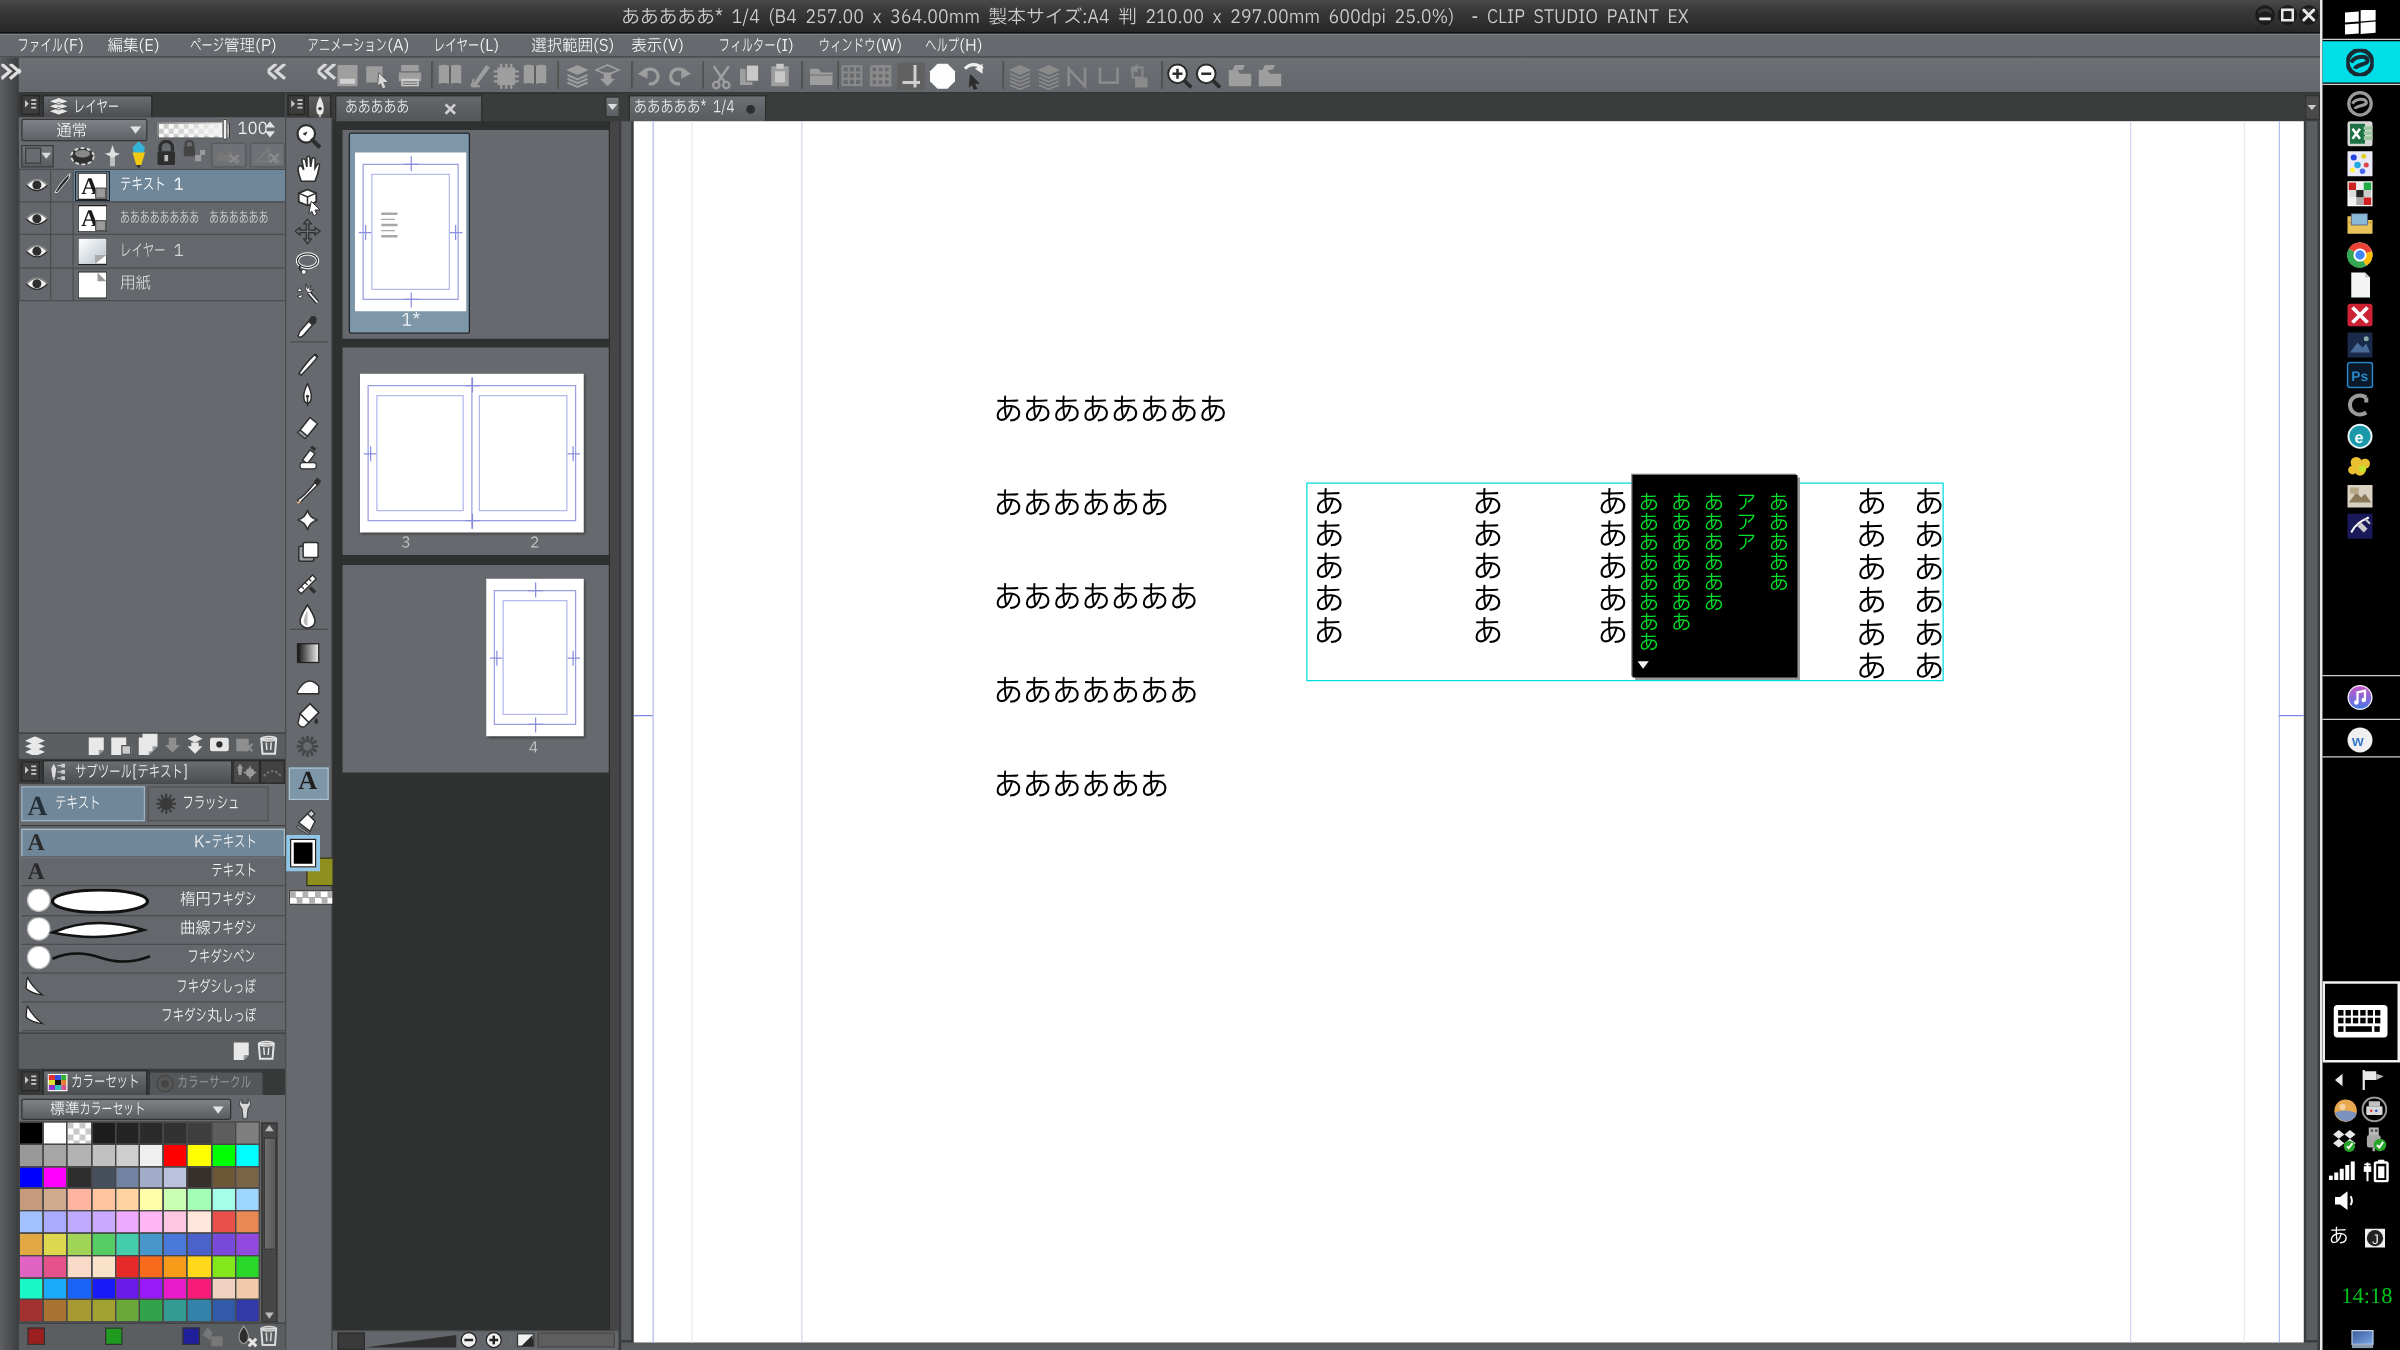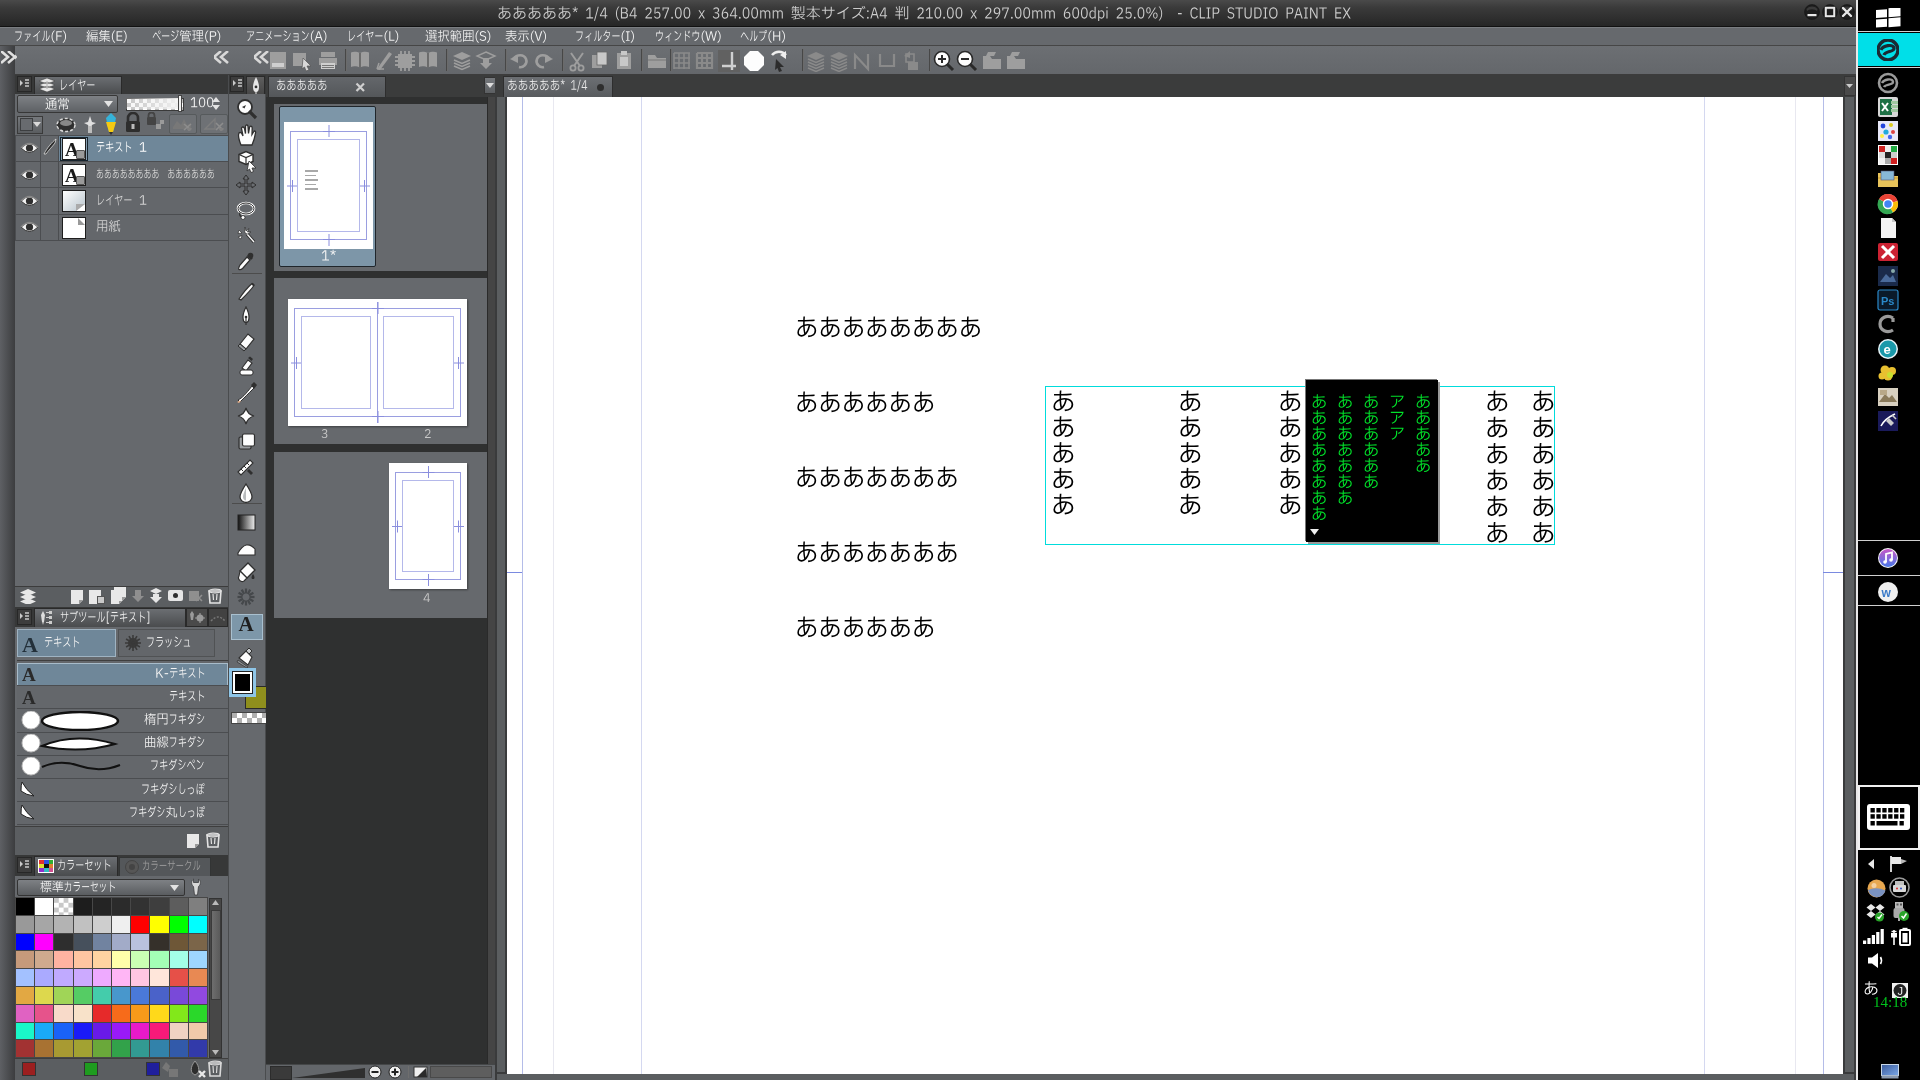--- a/index.html
+++ b/index.html
@@ -1597,17 +1597,17 @@
       <path d="M13.5,5 Q15.5,8.5 13.5,12" stroke="#fff" stroke-width="1.6" fill="none"></path>
     </svg>
     <svg style="position:absolute;left:1863.0px;top:981.0px;" width="16.0" height="16.0" viewBox="0 -830 1000 1000" fill="#ffffff">
       <use href="#g0" x="0"></use>
     </svg>
     <div style="position:absolute;left:1892px;top:983px;width:16px;height:15px;background:#f0f0f0;"></div>
     <svg style="position:absolute;left:1892px;top:983px;" width="16" height="15">
       <circle cx="8" cy="7.5" r="6.5" fill="#222"></circle>
       <text x="5.5" y="12" font-family="Liberation Serif" font-size="11" fill="#f0f0f0">J</text>
     </svg>
-    <div style="position:absolute;left:1873px;top:994px;font-family:'Liberation Serif',serif;font-size:15px;color:#00c21c;">14:18</div>
+    <div style="position:absolute;left:1873px;top:1026px;font-family:'Liberation Serif',serif;font-size:18px;color:#00c21c;">14:18</div>
     <svg style="position:absolute;left:1881px;top:1064px;" width="18" height="15">
       <rect x="0.5" y="0.5" width="17" height="11" fill="url(#mongrad)" stroke="#c8d8e8"></rect>
       <rect x="0.5" y="11.5" width="17" height="3" fill="#8a9ab0"></rect>
     </svg>
   </div>
 </body></html>

